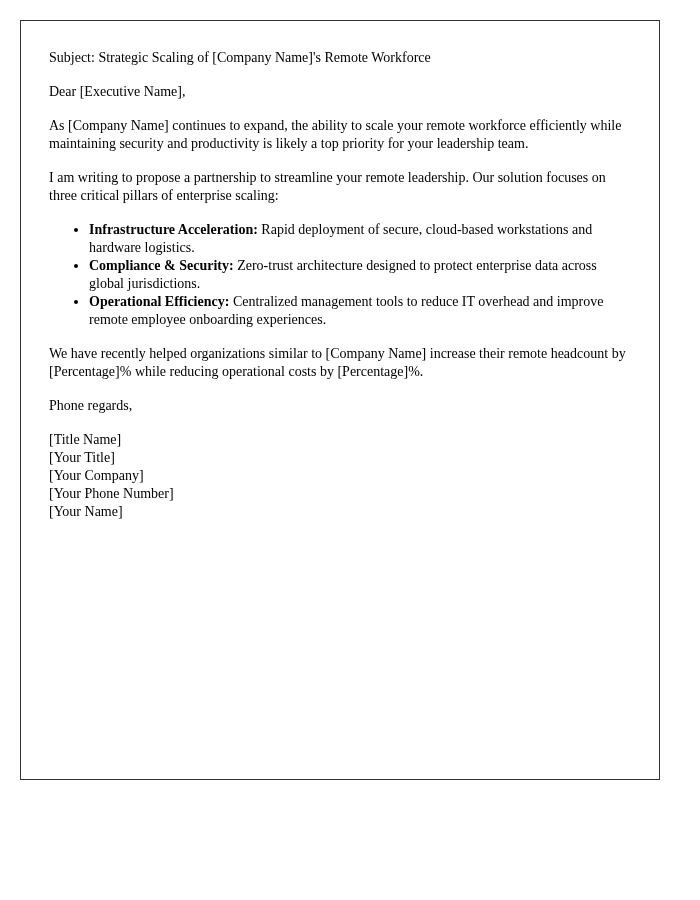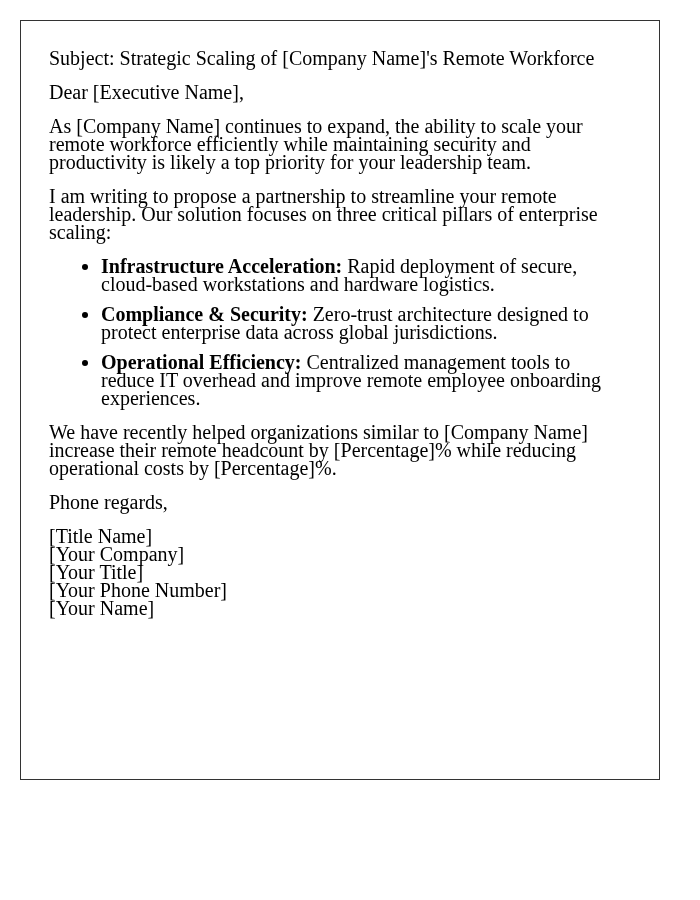--- a/index.html
+++ b/index.html
@@ -8,44 +8,44 @@
       font-family: "Liberation Serif", "DejaVu Serif", serif;
       color: #000000;
     }
     .page {
       position: absolute;
       left: 20px; top: 20px;
       width: 640px; height: 760px;
       border: 1px solid #333333;
       box-sizing: border-box;
       padding: 28px 28px 0 28px;
-      font-size: 20px;
+      font-size: 14px;
       line-height: 18px;
     }
     p { margin: 0 0 16px 0; }
     ul { margin: 0 0 16px 0; padding-left: 40px; }
-    li { margin: 12px; }
+    li { margin: 0; }
     .sig div { line-height: 18px; }
     b { font-weight: bold; }
   </style>
 </head>
 <body>
 
 <div class="page">
   <p>Subject: Strategic Scaling of [Company Name]'s Remote Workforce</p>
   <p>Dear [Executive Name],</p>
   <p>As [Company Name] continues to expand, the ability to scale your remote workforce efficiently while maintaining security and productivity is likely a top priority for your leadership team.</p>
   <p>I am writing to propose a partnership to streamline your remote leadership. Our solution focuses on three critical pillars of enterprise scaling:</p>
   <ul>
     <li><b>Infrastructure Acceleration:</b><span> Rapid deployment of secure, cloud-based workstations and hardware logistics.</span></li>
     <li><b>Compliance &amp; Security:</b><span> Zero-trust architecture designed to protect enterprise data across global jurisdictions.</span></li>
     <li><b>Operational Efficiency:</b><span> Centralized management tools to reduce IT overhead and improve remote employee onboarding experiences.</span></li>
   </ul>
   <p>We have recently helped organizations similar to [Company Name] increase their remote headcount by [Percentage]% while reducing operational costs by [Percentage]%.</p>
   <p>Phone regards,</p>
   <div class="sig">
     <div>[Title Name]</div>
+    <div>[Your Title]</div>
     <div>[Your Company]</div>
-    <div>[Your Title]</div>
     <div>[Your Phone Number]</div>
     <div>[Your Name]</div>
   </div>
 </div>
 
 </body></html>

